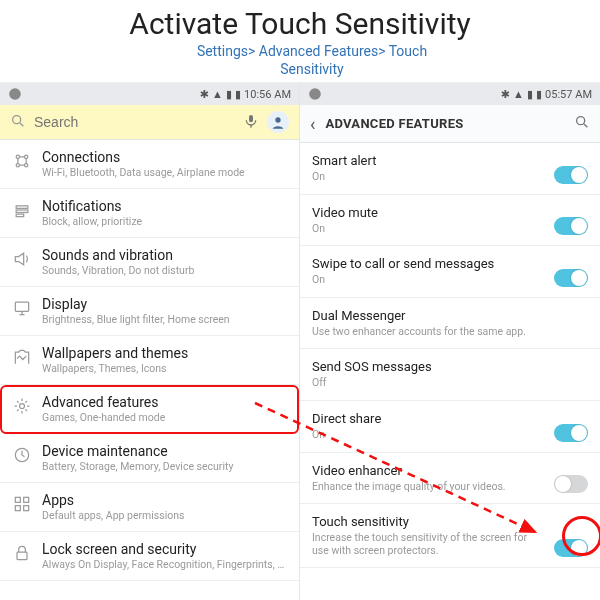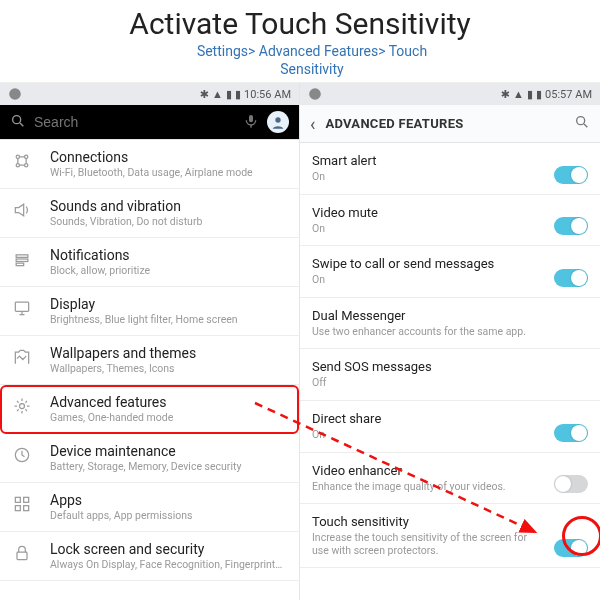--- a/index.html
+++ b/index.html
@@ -50,21 +50,21 @@
     font-size: 11px;
     color: #444;
     background: #e9eaee;
     height: 22px;
   }
   .status-icons { display: flex; gap: 3px; align-items: center; color: #555; }
   .search-row {
     display: flex;
     align-items: center;
     padding: 6px 10px;
-    background: #000000;
+    background: #fef9c3;
     border-bottom: 1px solid #e3e4e7;
     gap: 8px;
   }
   .search-row input {
     flex: 1 1 auto;
     border: none;
     background: transparent;
     font-size: 14px;
     color: #888;
     outline: none;
@@ -75,21 +75,21 @@
     display: flex; align-items: center; justify-content: center;
     font-size: 14px;
   }
   .settings-list {
     display: flex;
     flex-direction: column;
   }
   .settings-item {
     display: flex;
     align-items: flex-start;
-    gap: 16px;
+    gap: 8px;
     padding: 9px 12px 9px 10px;
     border-bottom: 1px solid #eceded;
     position: relative;
   }
   .settings-item .icon-slot {
     width: 24px;
     flex: 0 0 24px;
     display: flex;
     align-items: flex-start;
     justify-content: center;
@@ -242,40 +242,40 @@
             </svg>
           </div>
     <div class="texts">
       <div class="title-line">Connections</div>
       <div class="sub-line">Wi-Fi, Bluetooth, Data usage, Airplane mode</div>
     </div>
         </div>
         <div class="settings-item">
     <div class="icon-slot">
             <svg viewBox="0 0 24 24">
-              <path d="M4 9v6h4l6 4V5l-6 4H4z" stroke="#9b9b9b" fill="none" stroke-width="1.5"></path>
-              <path d="M17 8c2 2 2 6 0 8" stroke="#9b9b9b" fill="none" stroke-width="1.5"></path>
-            </svg>
-          </div>
-    <div class="texts">
-      <div class="title-line">Sounds and vibration</div>
-      <div class="sub-line">Sounds, Vibration, Do not disturb</div>
-    </div>
-        </div>
-        <div class="settings-item">
-    <div class="icon-slot">
-            <svg viewBox="0 0 24 24">
               <rect x="5" y="7" width="14" height="3" stroke="#9b9b9b" fill="none" stroke-width="1.5"></rect>
               <rect x="5" y="12" width="14" height="3" stroke="#9b9b9b" fill="none" stroke-width="1.5"></rect>
               <rect x="5" y="17" width="9" height="3" stroke="#9b9b9b" fill="none" stroke-width="1.5"></rect>
             </svg>
           </div>
     <div class="texts">
       <div class="title-line">Notifications</div>
       <div class="sub-line">Block, allow, prioritize</div>
+    </div>
+        </div>
+        <div class="settings-item">
+    <div class="icon-slot">
+            <svg viewBox="0 0 24 24">
+              <path d="M4 9v6h4l6 4V5l-6 4H4z" stroke="#9b9b9b" fill="none" stroke-width="1.5"></path>
+              <path d="M17 8c2 2 2 6 0 8" stroke="#9b9b9b" fill="none" stroke-width="1.5"></path>
+            </svg>
+          </div>
+    <div class="texts">
+      <div class="title-line">Sounds and vibration</div>
+      <div class="sub-line">Sounds, Vibration, Do not disturb</div>
     </div>
         </div>
         <div class="settings-item">
     <div class="icon-slot">
             <svg viewBox="0 0 24 24">
               <rect x="4" y="5" width="16" height="11" rx="1" stroke="#9b9b9b" fill="none" stroke-width="1.5"></rect>
               <line x1="9" y1="20" x2="15" y2="20" stroke="#9b9b9b" fill="none" stroke-width="1.5"></line>
               <line x1="12" y1="16" x2="12" y2="20" stroke="#9b9b9b" fill="none" stroke-width="1.5"></line>
             </svg>
           </div>

